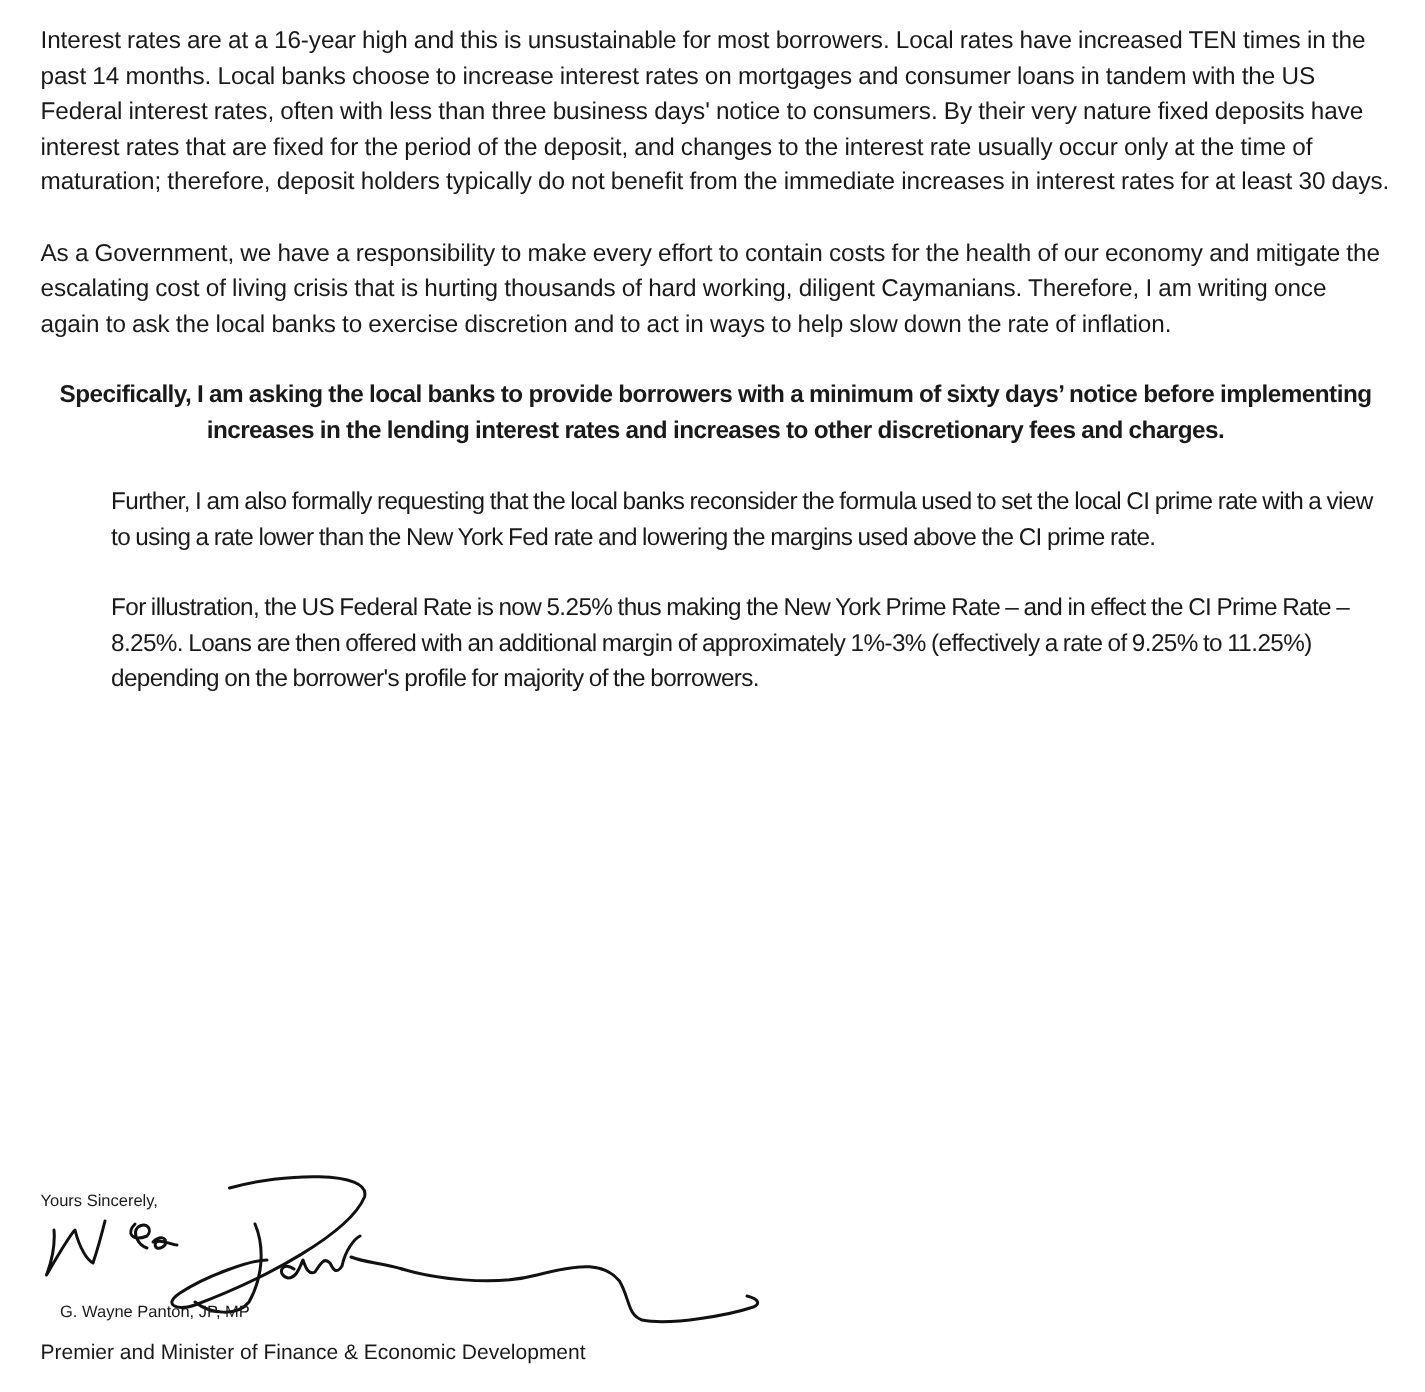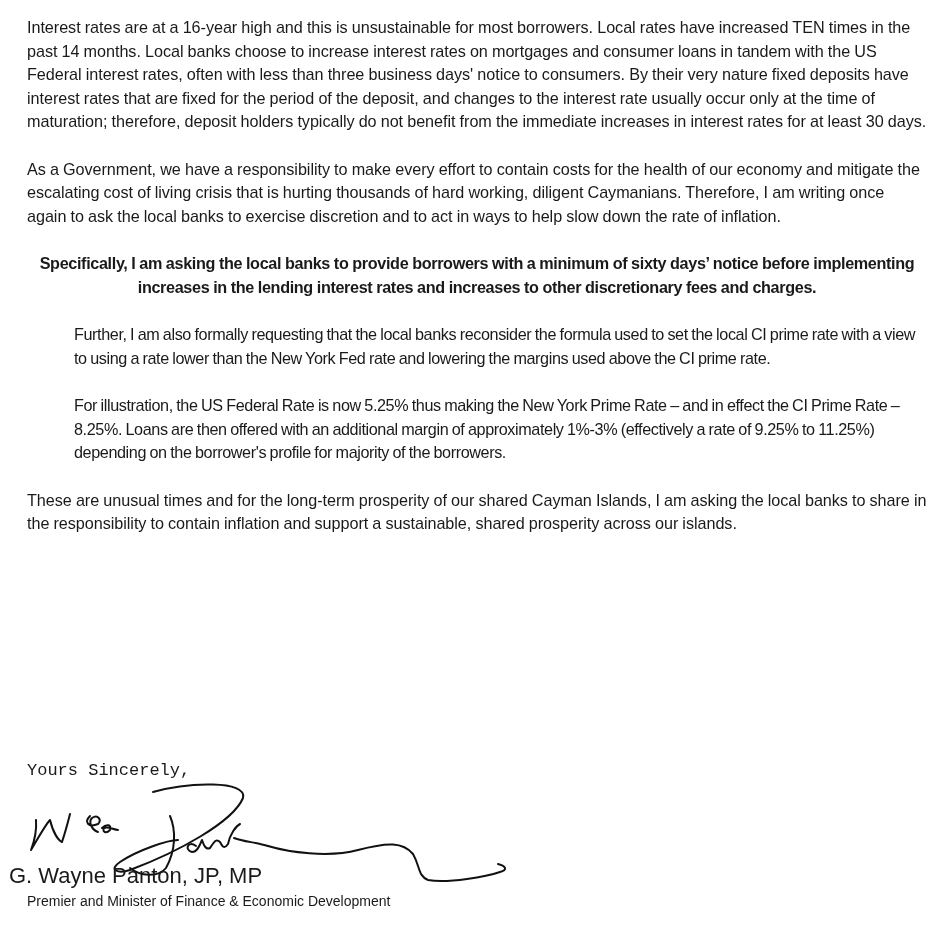--- a/index.html
+++ b/index.html
@@ -44,57 +44,55 @@
       margin-left: 47px;
     }
     sup {
       font-size: 10px;
       line-height: 0;
       vertical-align: super;
     }
     .closing {
       position: absolute;
       left: 27px;
-      top: 759px;
-      font-size: 17px;
+      top: 790px;
+      font-size: 11px;
       line-height: 23px;
-      font-family: Liberation Mono, monospace;
     }
     .sig-svg {
       position: absolute;
       left: 28px;
       top: 780px;
       width: 490px;
       height: 112px;
     }
     .signer-name {
       position: absolute;
-      left: 9px;
+      left: 40px;
       top: 864px;
-      font-size: 22px;
+      font-size: 11px;
       line-height: 23px;
     }
     .signer-title {
       position: absolute;
       left: 27px;
       top: 890px;
       font-size: 14px;
       line-height: 23px;
     }
   </style>
 </head>
 <body>
 
 <div class="page">
   <p class="para">Interest rates are at a 16-year high and this is unsustainable for most borrowers. Local rates have increased TEN times in the past 14 months. Local banks choose to increase interest rates on mortgages and consumer loans in tandem with the US Federal interest rates, often with less than three business days' notice to consumers. By their very nature fixed deposits have interest rates that are fixed for the period of the deposit, and changes to the interest rate usually occur only at the time of maturation; therefore, deposit holders typically do not benefit from the immediate increases in interest rates for at least 30 days.</p>
   <p class="para">As a Government, we have a responsibility to make every effort to contain costs for the health of our economy and mitigate the escalating cost of living crisis that is hurting thousands of hard working, diligent Caymanians. Therefore, I am writing once again to ask the local banks to exercise discretion and to act in ways to help slow down the rate of inflation.</p>
   <p class="para bold">Specifically, I am asking the local banks to provide borrowers with a minimum of sixty days’ notice before implementing increases in the lending interest rates and increases to other discretionary fees and charges.</p>
   <p class="para condensed">Further, I am also formally requesting that the local banks reconsider the formula used to set the local CI prime rate with a view to using a rate lower than the New York Fed rate and lowering the margins used above the CI prime rate.</p>
   <p class="para condensed">For illustration, the US Federal Rate is now 5.25% thus making the New York Prime Rate – and in effect the CI Prime Rate – 8.25%. Loans are then offered with an additional margin of approximately 1%-3% (effectively a rate of 9.25% to 11.25%) depending on the borrower's profile for majority of the borrowers.</p>
-  <p class="para">These are unusual times and for the long-term prosperity of our shared Cayman Islands, I am asking the local banks to share in the responsibility to contain inflation and support a sustainable, shared prosperity across our islands.</p>
 </div>
 
 <div class="closing">Yours Sincerely,</div>
 
 <svg class="sig-svg" viewBox="0 0 490 112" xmlns="http://www.w3.org/2000/svg">
   <g fill="none" stroke="#111" stroke-width="2" stroke-linecap="round" stroke-linejoin="round">
 
     <path d="M8 40 C 9 52, 6 62, 3 70 C 10 58, 18 44, 22 40 C 25 52, 30 60, 34 62 C 38 50, 40 42, 42 34"></path>
 
     <path d="M62 36 C 56 42, 60 48, 70 44 C 74 40, 70 34, 64 38 C 60 42, 64 50, 70 52 M 74 48 C 78 44, 84 44, 82 50 C 78 54, 74 52, 76 48 C 80 46, 86 50, 90 50"></path>

